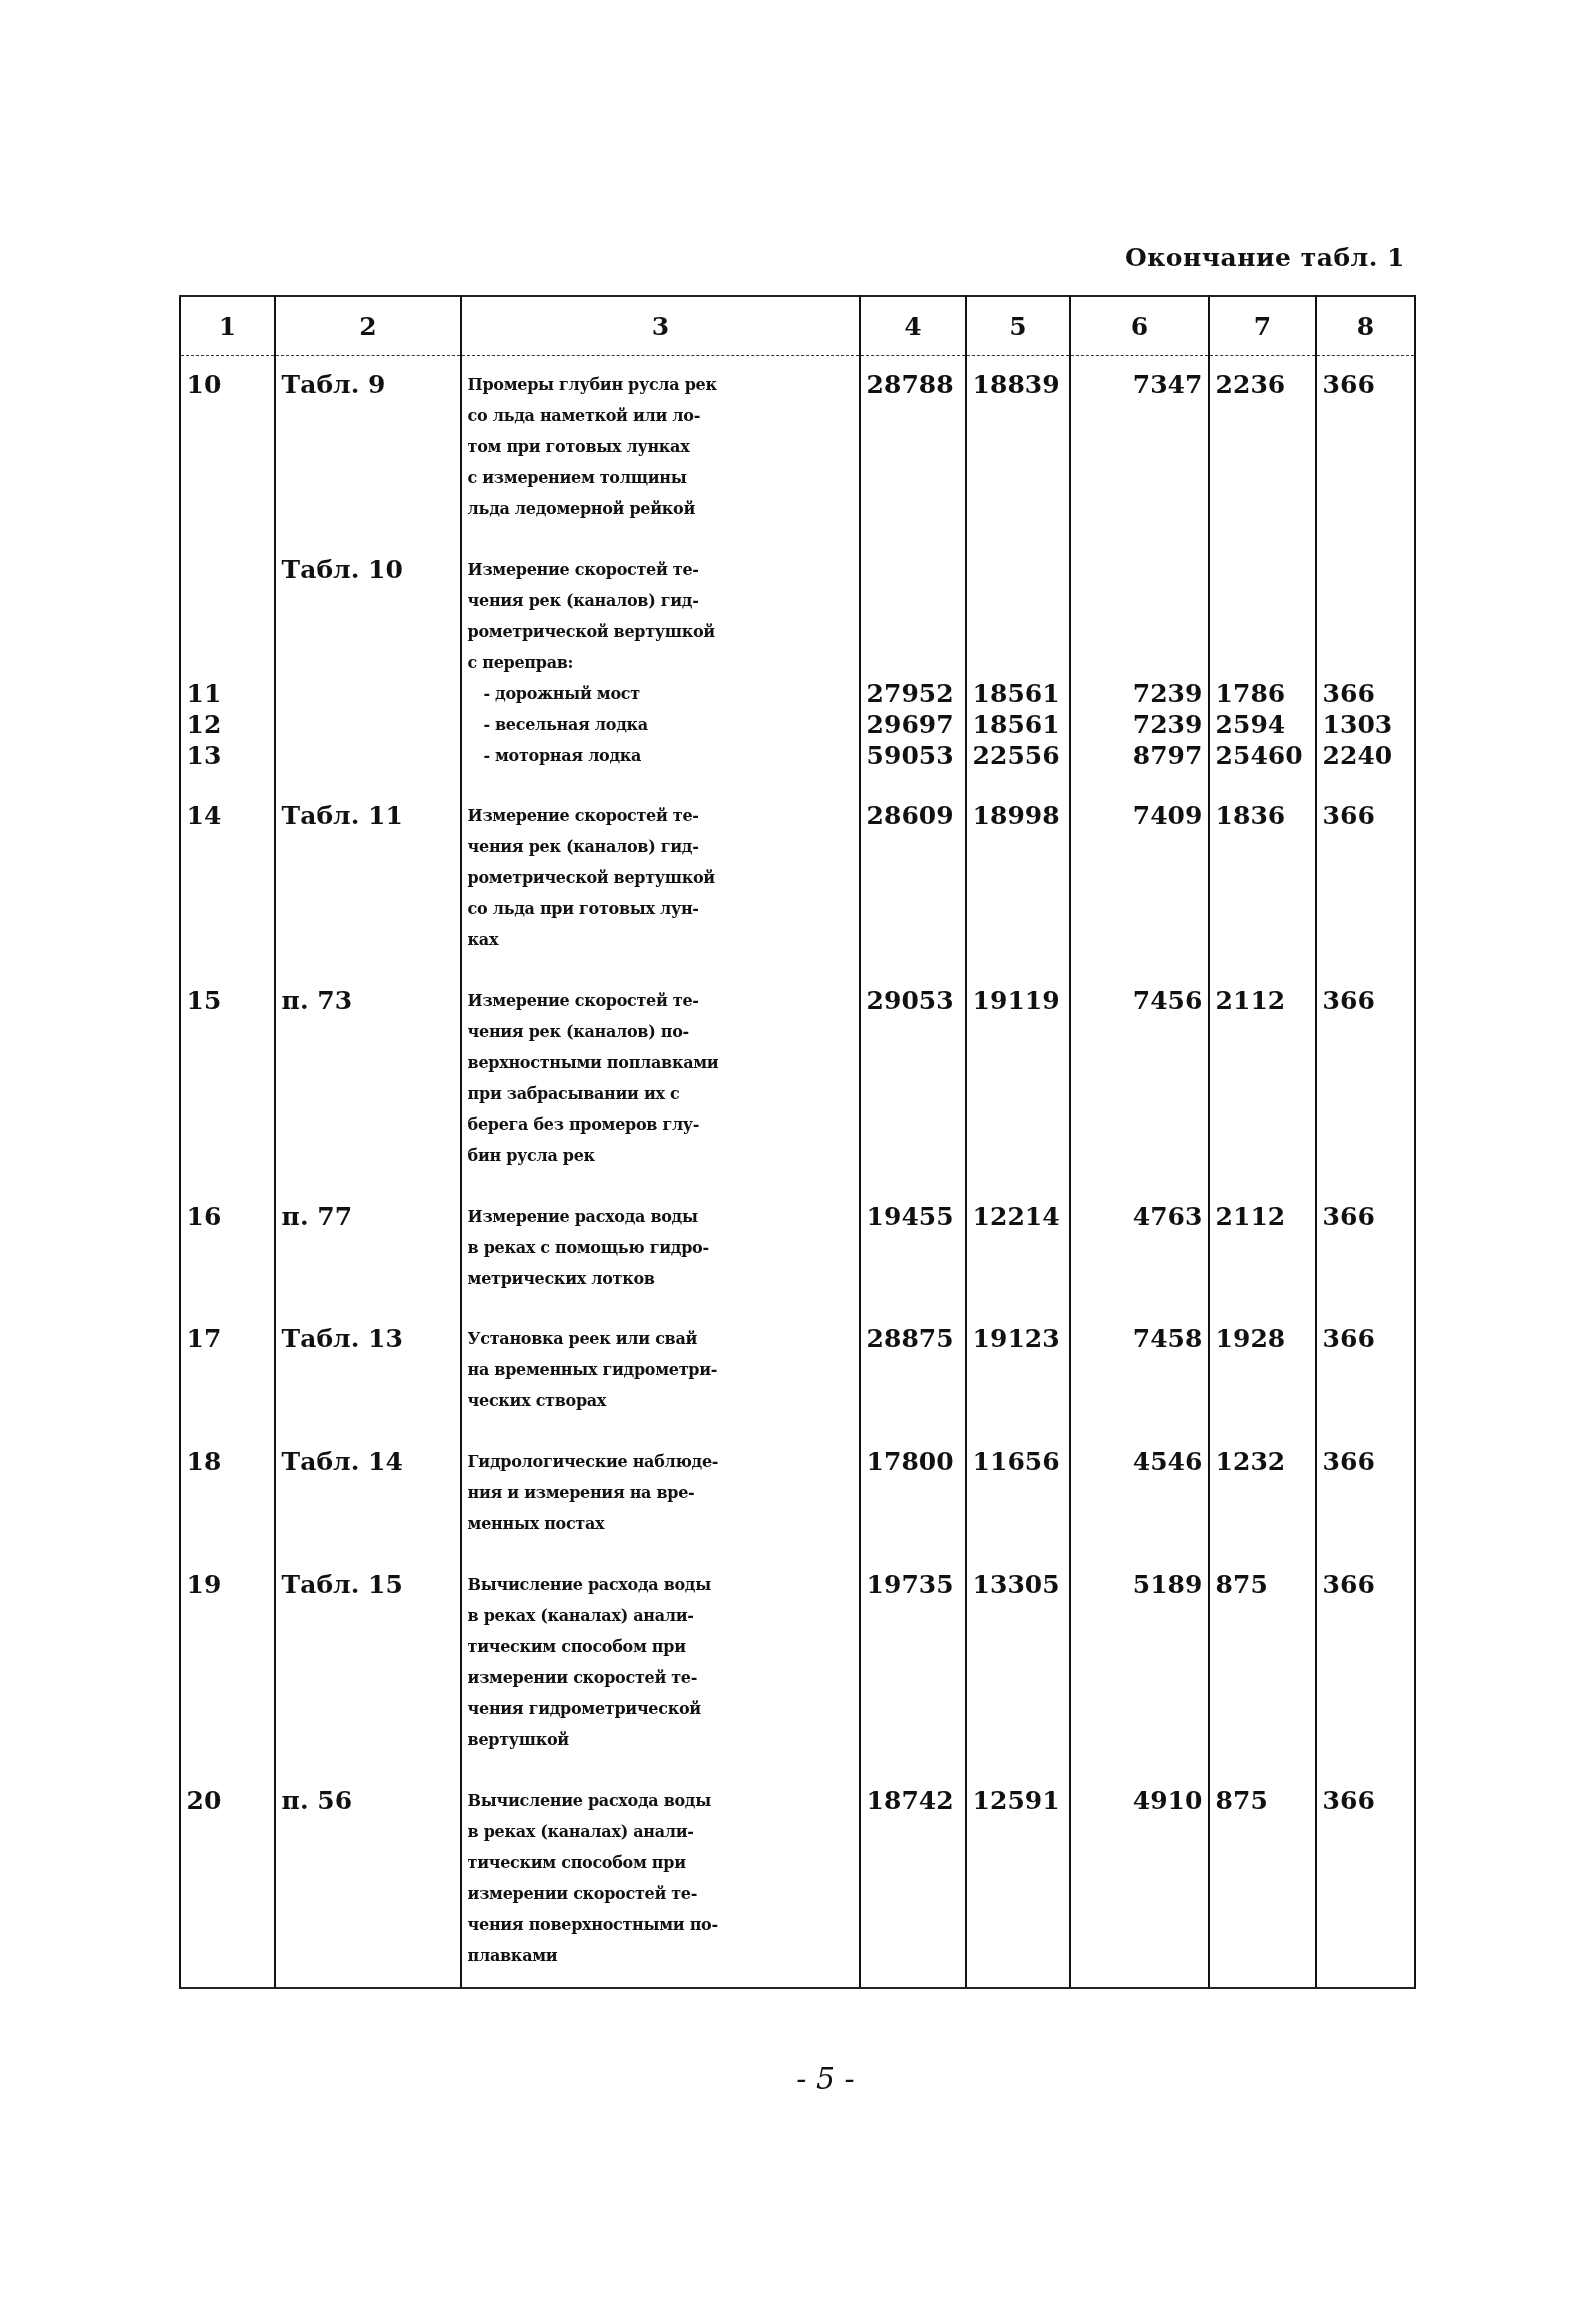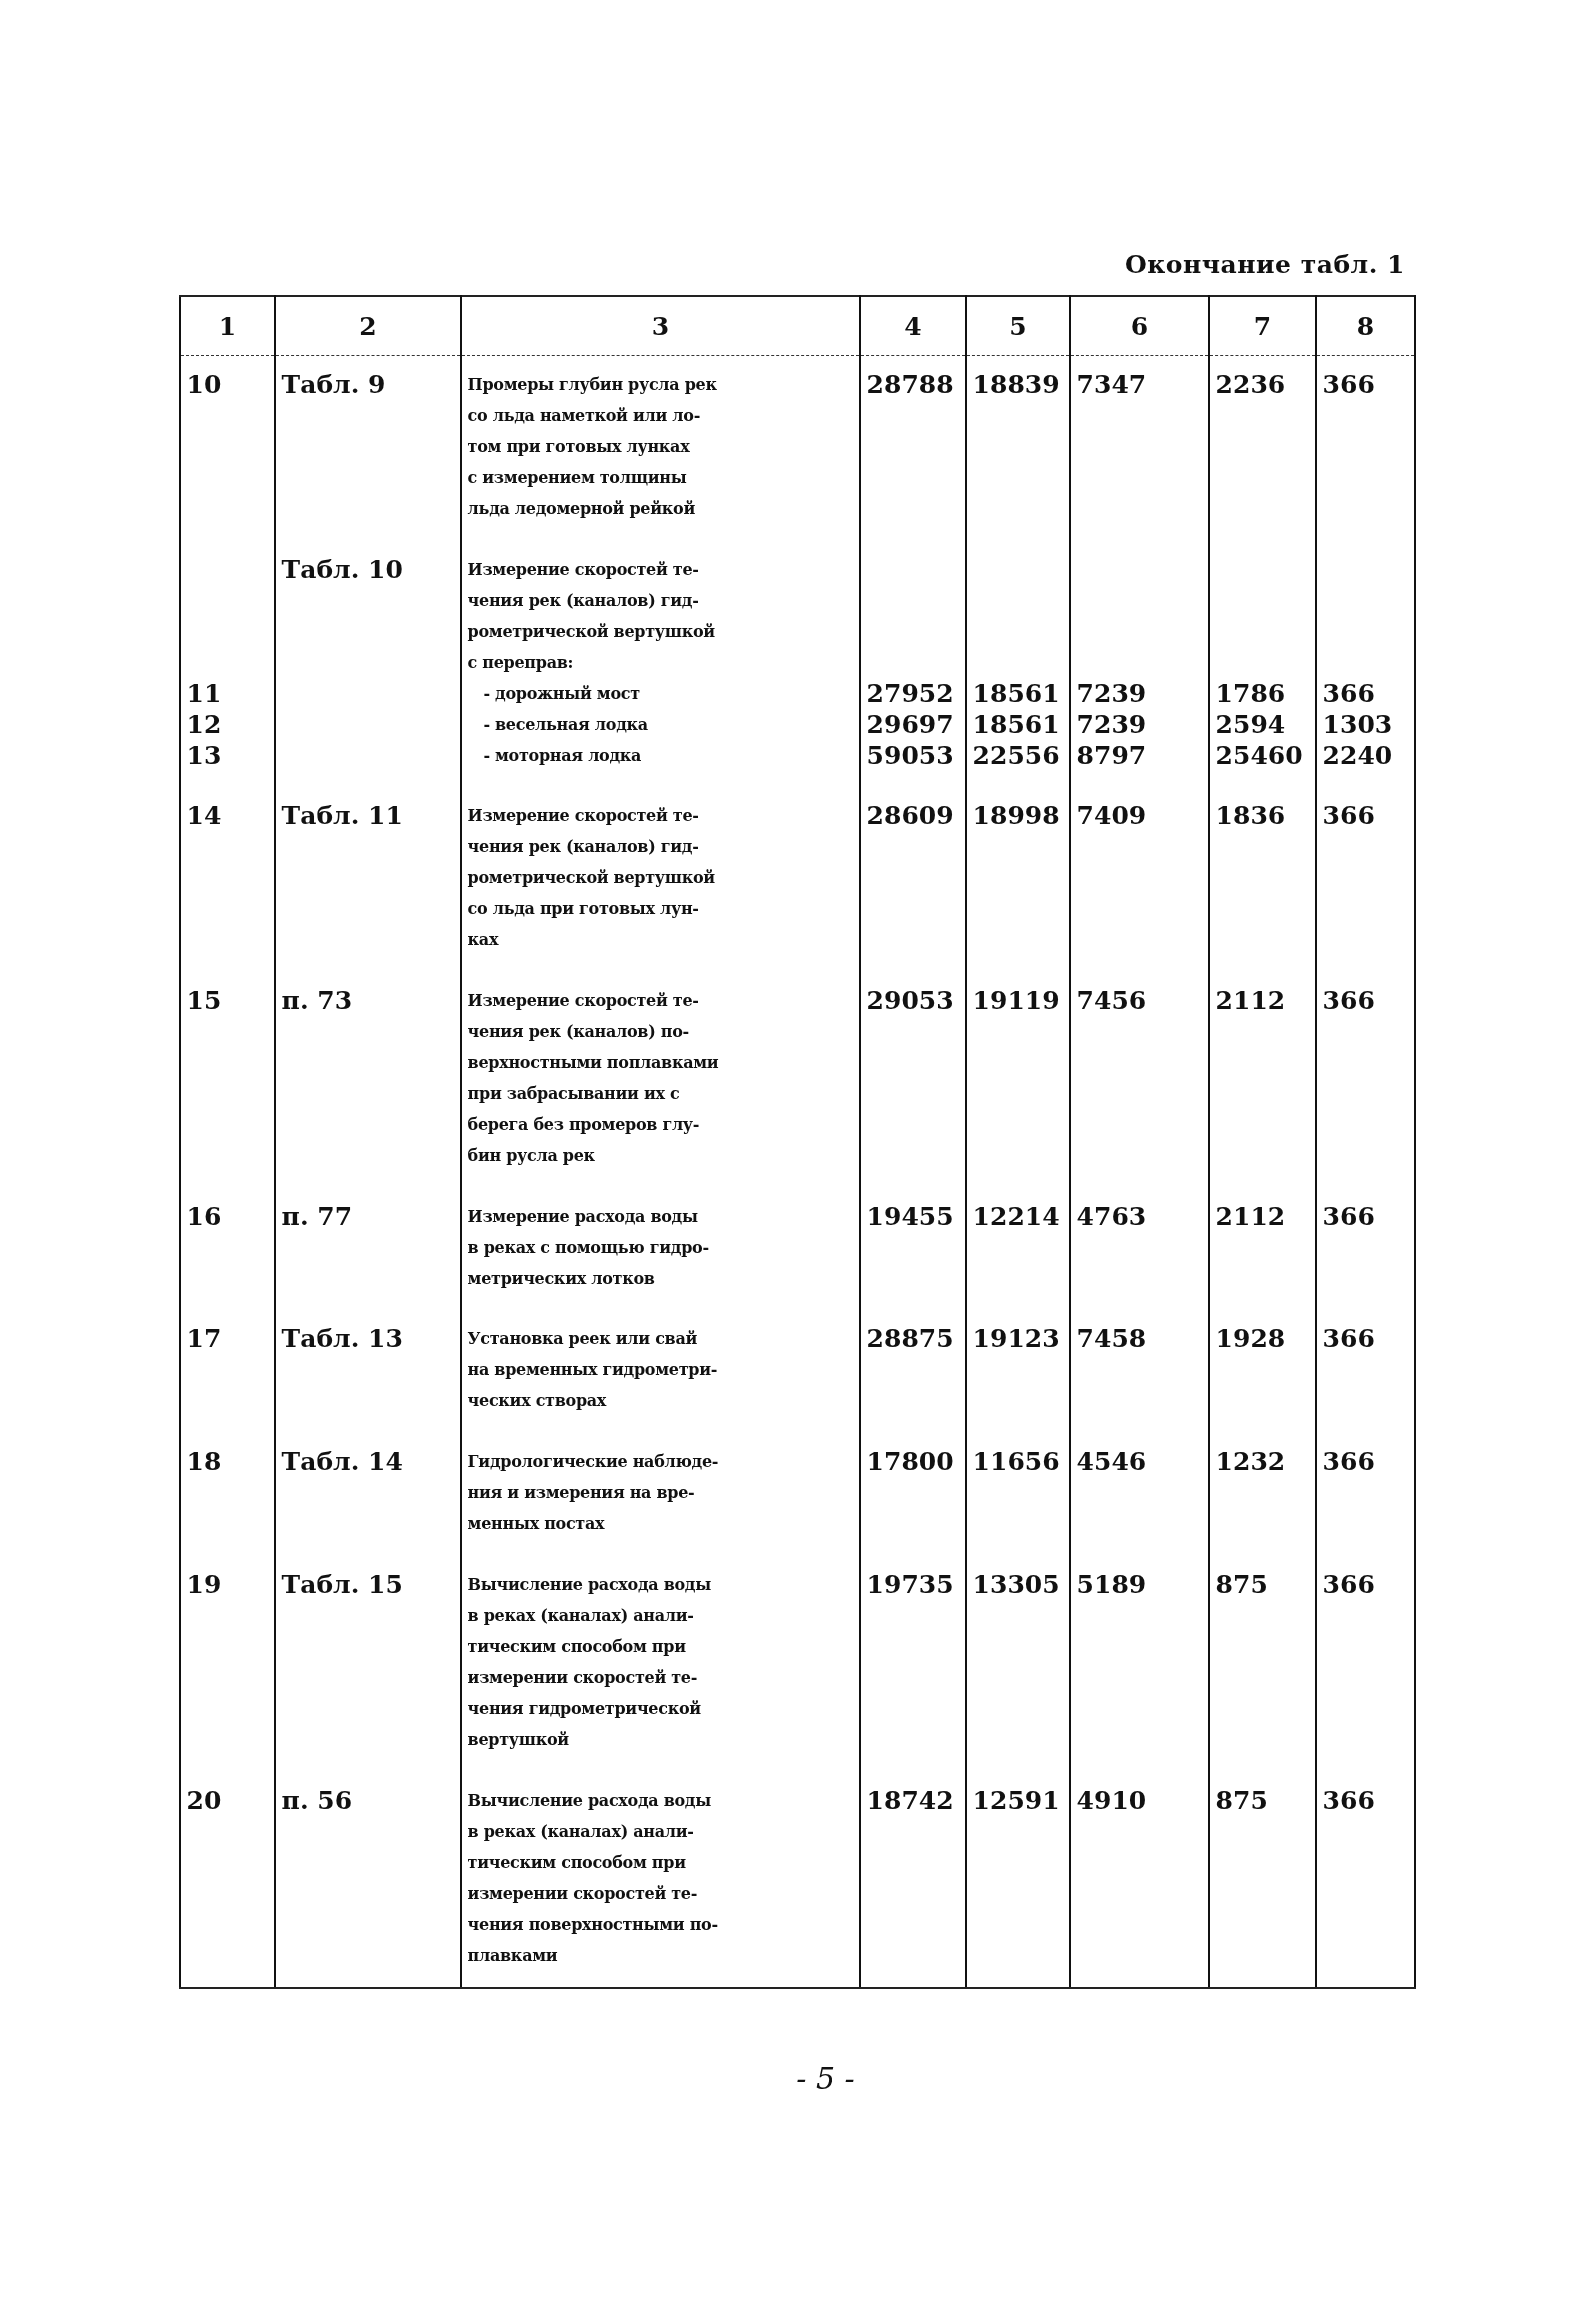--- a/index.html
+++ b/index.html
@@ -2,21 +2,21 @@
 <html style="font-size:15px"><head>
   <meta charset="utf-8">
   <style>
     html, body { margin: 0; padding: 0; background: #ffffff; }
     body {
       width: 1589px; height: 2300px; position: relative; overflow: hidden;
       font-family: "DejaVu Sans Mono", "Liberation Mono", monospace;
       color: #111111;
     }
     .caption {
-      position: absolute; left: 1122px; top: 250px; width: 283px;
+      position: absolute; left: 1122px; top: 243px; width: 283px;
       text-align: right; font-size: 25px; font-family: "DejaVu Serif", serif; font-weight: bold;
       letter-spacing: 0.5px;
     }
     table.doc {
       position: absolute; left: 179px; top: 295px; width: 1234px;
       border-collapse: collapse; table-layout: fixed;
       font-family: "DejaVu Serif", "Liberation Serif", serif; font-weight: bold;
       font-size: 25px; line-height: 31px;
     }
     table.doc col.c1 { width: 95px; }
@@ -34,21 +34,21 @@
     table.doc thead th {
       height: 58px; vertical-align: middle; text-align: center; font-weight: bold;
       border-top: 2.8px solid #222; border-bottom: 1.9px dashed #333;
     }
     table.doc tbody td { padding-top: 13px; padding-bottom: 16.7px; }
     table.doc tbody tr:last-child td { border-bottom: 2.8px solid #222; }
     td.num { text-align: left; }
     td.ref { text-align: left; padding-left: 33px; white-space: pre; }
     td.desc { white-space: pre; padding-left: 5.6px; font-size: 16px; letter-spacing: -0.3px; }
     td.v { }
-    td.v6 { text-align: left; margin-left: 48px; }
+    td.v6 { text-align: right; margin-left: 48px; }
     td.v7 { text-align: left; padding-right: 9.3px; }
     .line { display: block; height: 31px; }
     .pagenum {
       position: absolute; left: 779px; top: 2061px; width: 93px; text-align: center;
       font-family: "DejaVu Serif", serif; font-size: 30px; font-style: italic;
     }
   </style>
 </head>
 <body>
 

